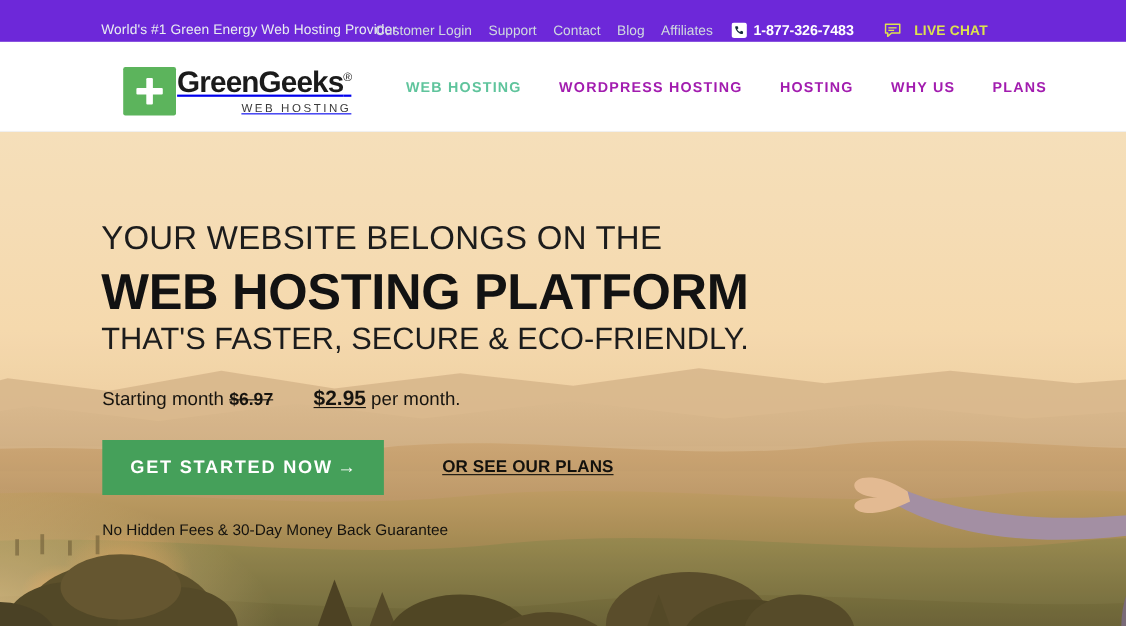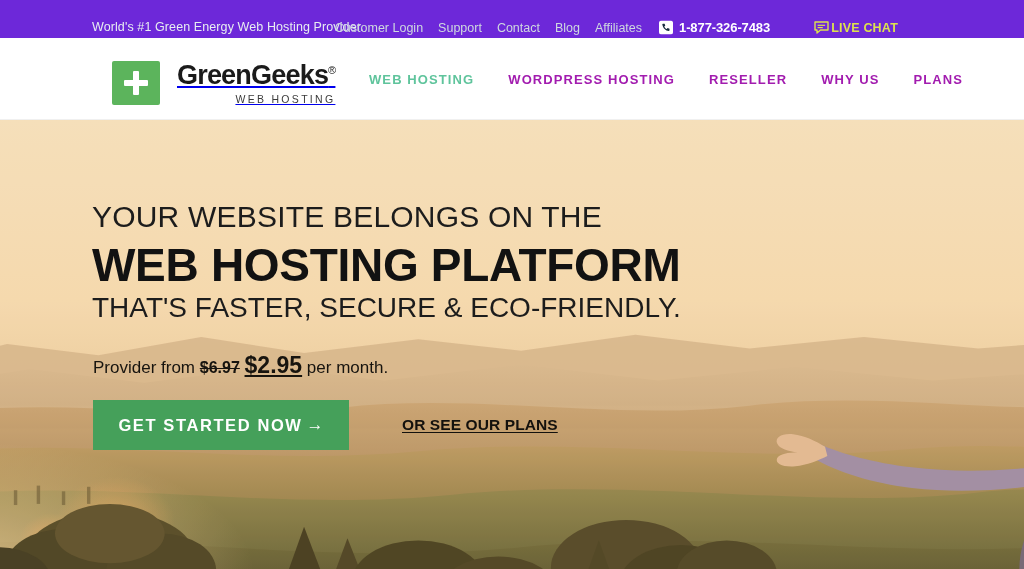--- a/index.html
+++ b/index.html
@@ -22,32 +22,32 @@
   }
   .topbar-right {
     position:absolute; right:126px; top:50%; transform:translateY(-50%);
     display:flex; align-items:center; gap:15px; white-space:nowrap;
   }
   .topbar-link {
     color:#cfd8df; font-size:12.5px; text-decoration:none; cursor:pointer;
   }
   .phone-block { display:flex; align-items:flex-end; gap:6px; margin-left:2px; }
   .phone-num { color:#ffffff; font-size:13px; font-weight:bold; letter-spacing:-.1px; }
-  .chat-block { display:flex; align-items:center; gap:2px; margin-left:29px; cursor:pointer;justify-content:center; }
+  .chat-block { display:flex; align-items:center; gap:12px; margin-left:13px; cursor:pointer;justify-content:center; }
   .chat-label { color:#dde24e; font-size:12.5px; font-weight:bold; letter-spacing:.2px; }
   .ico { display:inline-block; line-height:0; }
 
   
   .header {
     position:absolute; left:0; top:38px; width:1024px; height:82px;
     background:#ffffff; border-bottom:1px solid #f0f0f0;
   }
   .logo {
     position:absolute; left:112px; top:61px - 38px; top:23px;
-    display:flex; align-items:center; gap:17px; cursor:pointer;
+    display:flex; align-items:center; gap:1px; cursor:pointer;
   }
   .logo-mark {
     width:48px; height:44px; background:#5cb45c; border-radius:2px;
     position:relative; flex:none;
   }
   .logo-mark::before, .logo-mark::after {
     content:""; position:absolute; background:#fff; border-radius:1px;
   }
   .logo-mark::before { width:24px; height:6.5px; left:12px; top:18.5px; }
   .logo-mark::after  { width:6.5px; height:24px; left:20.5px; top:10px; }
@@ -95,22 +95,23 @@
   .hl3 {
     position:absolute; left:0; top:172px; font-size:28px; color:#1c1c1c;
     letter-spacing:0px; white-space:nowrap; font-weight:normal;
   }
   .price-line {
     position:absolute; left:1px; top:232px; font-size:17px; color:#17140f;
     white-space:nowrap;
   }
   .price-old { text-decoration:line-through; font-weight:bold; font-size:16px; }
   .price-new {
-    font-weight:bold; font-size:23px; text-decoration:underline;
+    font-weight:bold; font-size:19px; text-decoration:underline;
     text-underline-offset:2px;
+    margin-left:32px;
   }
   .cta-row {
     position:absolute; left:1px; top:280px; display:flex; align-items:center;gap:37px;
   }
   .cta-btn {
     background:#45a05a; color:#fff; border:none;
     width:256px; height:50px; font-size:16.5px; font-weight:bold;
     letter-spacing:1.6px; cursor:pointer; font-family:inherit;
     display:flex; align-items:center; justify-content:center; gap:4px;
   }
@@ -176,21 +177,21 @@
       <span class="logo-mark"></span>
       <span class="logo-text">
         <span class="logo-word"><span>GreenGeeks</span><span class="logo-reg">®</span></span>
         <span class="logo-sub">WEB HOSTING</span>
       </span>
     </a>
 
     <nav class="nav">
       <a class="nav-item active" href="#">WEB HOSTING</a>
       <a class="nav-item" href="#">WORDPRESS HOSTING</a>
-      <a class="nav-item" href="#">RESELLER</a>
+      <a class="nav-item" href="#">HOSTING</a>
       <a class="nav-item" href="#">WHY US</a>
       <a class="nav-item" href="#">PLANS</a>
     </nav>
   </div>
 
   <div class="hero">
 
     <div class="hero-bg">
       <svg class="hero-svg" viewBox="0 0 1024 449" preserveAspectRatio="xMidYMid slice">
         <defs>
@@ -328,34 +329,35 @@
         <rect x="0" y="0" width="1024" height="449" fill="#f0c98e" opacity="0.1"></rect>
       </svg>
     </div>
 
     <div class="hero-content">
       <div class="hl1">YOUR WEBSITE BELONGS ON THE</div>
       <div class="hl2">WEB HOSTING PLATFORM</div>
       <div class="hl3">THAT'S FASTER, SECURE &amp; ECO-FRIENDLY.</div>
 
       <div class="price-line">
-        <span>Provider from</span>
+        <span>Starting month</span>
         <span class="price-old">$6.97</span>
         <span class="price-new">$2.95</span>
         <span>per month.</span>
       </div>
 
       <div class="cta-row">
         <button class="cta-btn">
           <span>GET STARTED NOW</span>
           <span class="cta-arrow">→</span>
         </button>
         <a class="cta-alt" href="#">OR SEE OUR PLANS</a>
       </div>
 
+      <div class="guarantee">No Hidden Fees &amp; 30-Day Money Back Guarantee</div>
     </div>
 
     <div class="chat-widget">
       <svg width="28" height="26" viewBox="0 0 28 26">
         <path d="M14 2 C7 2 2 6.2 2 11.4 C2 14.6 4 17.4 7.1 19 L6 24 L11.8 20.6 C12.5 20.7 13.2 20.8 14 20.8 C21 20.8 26 16.6 26 11.4 C26 6.2 21 2 14 2 Z" fill="#ffffff"></path>
         <circle cx="9" cy="11.3" r="1.85" fill="#3da35d"></circle>
         <circle cx="14" cy="11.3" r="1.85" fill="#3da35d"></circle>
         <circle cx="19" cy="11.3" r="1.85" fill="#3da35d"></circle>
       </svg>
     </div>

